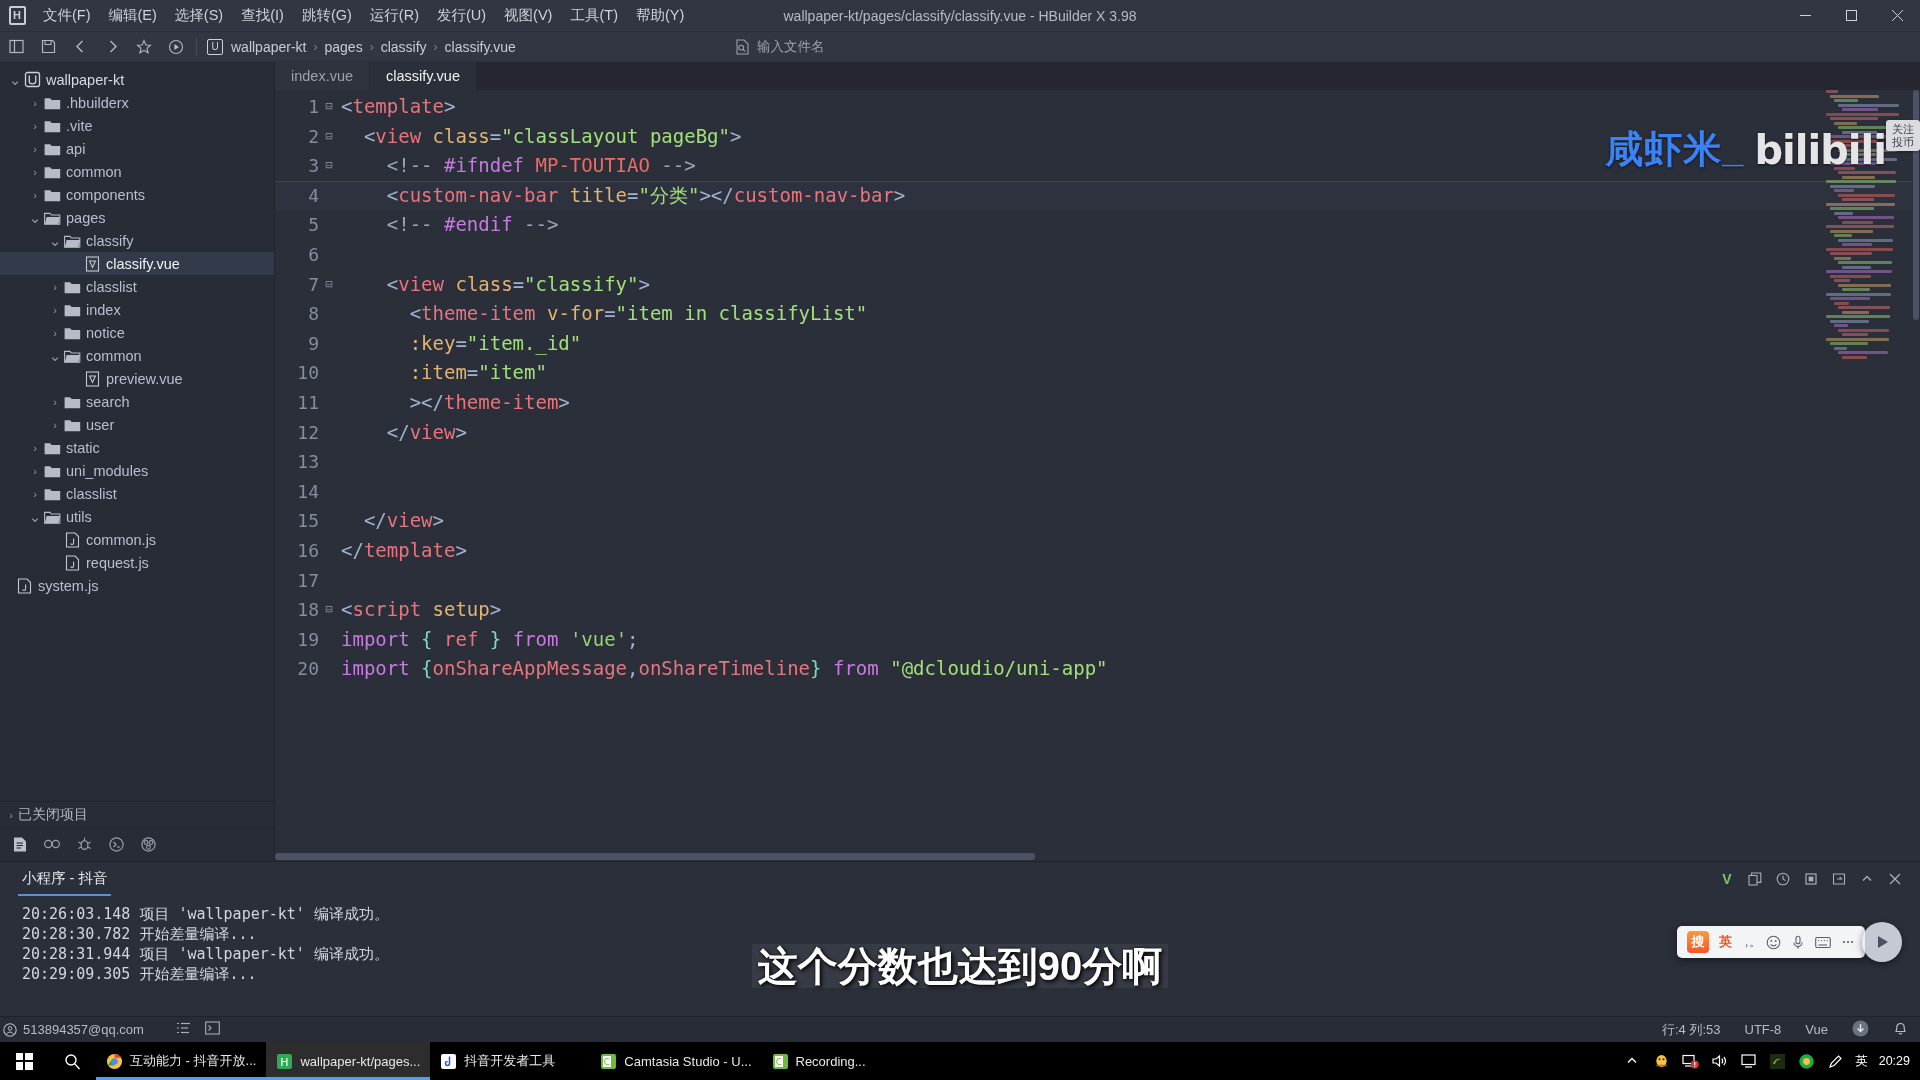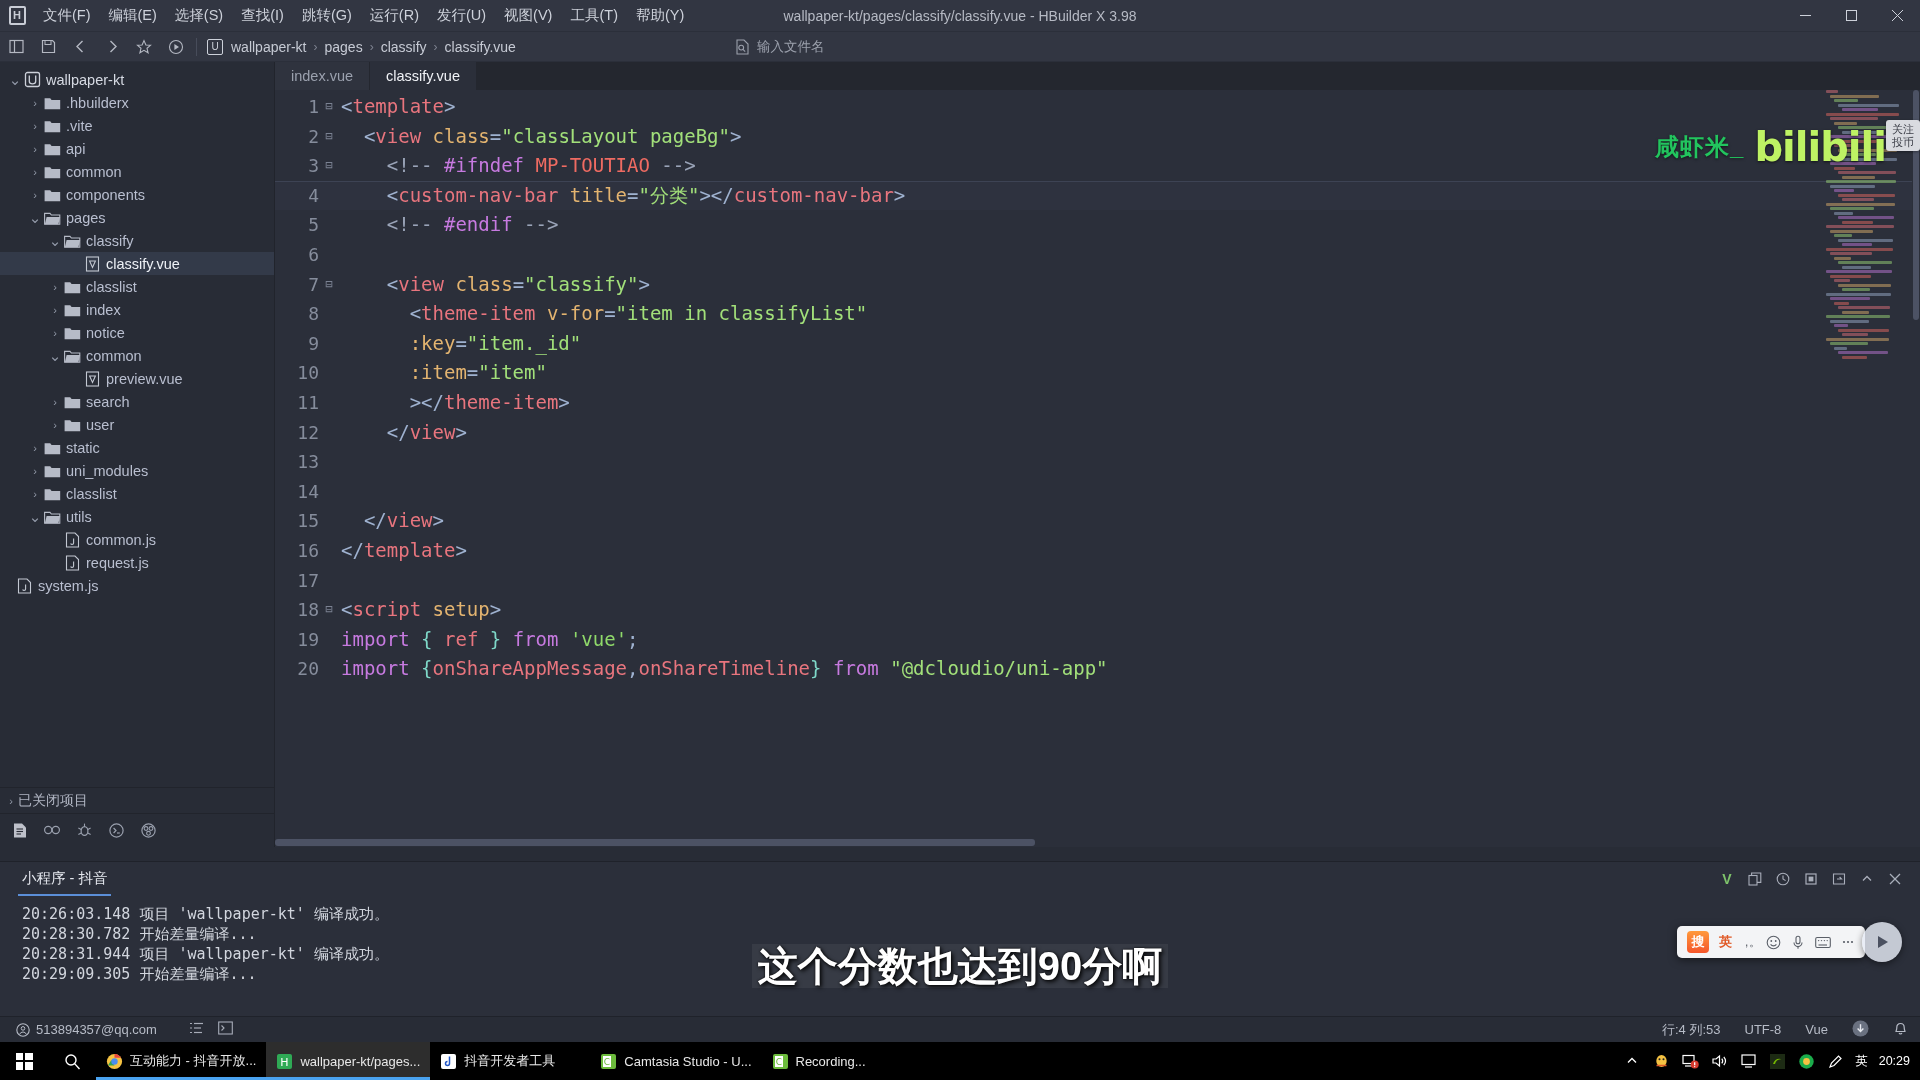--- a/index.html
+++ b/index.html
@@ -210,38 +210,37 @@
     position: absolute; left: 0; top: 1px; height: 7px; width: 760px;
     background: #4c5264; border-radius: 3px;
   }
 
   
   .wm-brand {
     position: absolute; top: 34px; right: 34px;
     display: flex; align-items: center; gap: 10px;
     pointer-events: none; z-index: 30;
   }
-  .wm-text { font-size: 24px; color: #22c55e; font-weight: bold; letter-spacing: 1px;
+  .wm-text { font-size: 38px; color: #3b82f6; font-weight: bold; letter-spacing: 1px;
              text-shadow: 0 1px 3px rgba(0,0,0,.6); }
-  .wm-bili { font-size: 40px; font-weight: bold; color: #bef264; letter-spacing: -1px;
+  .wm-bili { font-size: 40px; font-weight: bold; color: #e5e5e5; letter-spacing: -1px;
              text-shadow: 0 1px 3px rgba(0,0,0,.6); font-family: "DejaVu Sans", sans-serif; text-align: right; }
   .wm-btn {
     position: absolute; top: 30px; right: 0px;
     background: #d9dbe0; color: #3c3f48; border-radius: 3px;
     font-size: 11px; padding: 3px 6px; line-height: 1.15; text-align: left;
     box-shadow: 0 1px 3px rgba(0,0,0,.4);
   }
 
   
   .console {
     flex: 0 0 155px; background: #2b2f3a;
     border-top: 1px solid #1f222a;
     display: flex; flex-direction: column;
     position: relative;
-    margin-top: 14px;
   }
   .console-head {
     height: 34px; display: flex; align-items: center;
     padding-left: 18px; position: relative;
   }
   .console-tab {
     font-size: 14.5px; color: #e4e7ee;
     height: 34px; display: flex; align-items: center;
     border-bottom: 2px solid #5b8fd8;
     padding: 0 4px;
@@ -264,21 +263,21 @@
 
   
   .statusbar {
     height: 26px; flex: 0 0 26px;
     background: #282c36;
     display: flex; align-items: center;
     border-top: 1px solid #1f222a;
     font-size: 13px; color: #b6bbc6;
     position: relative;
   }
-  .sb-left { display: flex; align-items: center; gap: 8px; padding-left: 16px; }
+  .sb-left { display: flex; align-items: center; gap: 8px; padding-left: 3px; }
   .sb-account { display: flex; align-items: center; gap: 6px; }
   .sb-icons { display: flex; align-items: center; gap: 14px; margin-left: 24px; color: #a7acb8; }
   .sb-right { margin-left: auto; display: flex; align-items: center; gap: 24px; padding-right: 12px; }
   .sb-right .seg { white-space: nowrap; }
 
   
   .taskbar {
     height: 38px; flex: 0 0 38px;
     background: #000000;
     display: flex; align-items: center;

